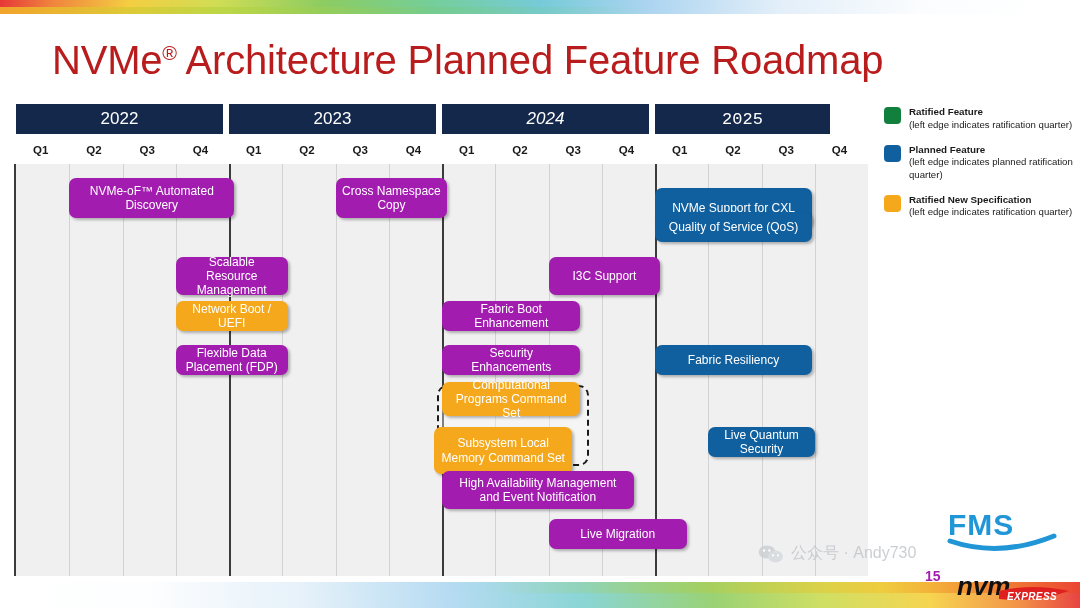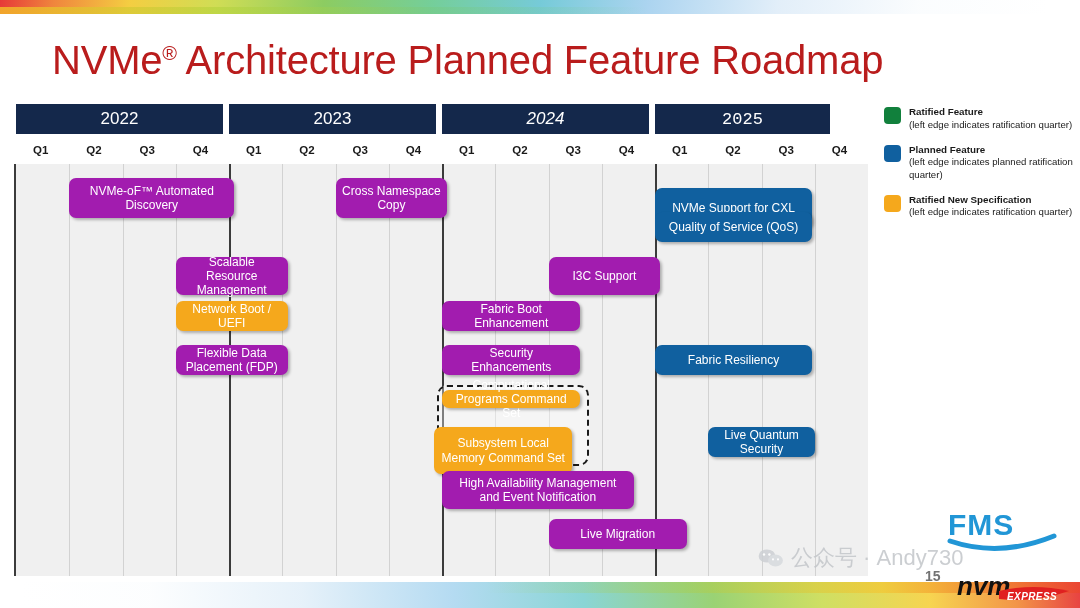--- a/index.html
+++ b/index.html
@@ -83,24 +83,24 @@
   .legend-item{display:flex;margin-bottom:13px;}
   .swatch{width:17px;height:17px;border-radius:4px;flex:0 0 17px;margin-right:8px;margin-top:1px;}
   .swatch.green{background:#11803c;}
   .swatch.blue{background:#10609f;}
   .swatch.orange{background:#f5a81c;}
   .legend-txt{font-size:9.6px;color:#1a1a1a;line-height:1.28;}
   .legend-title{font-weight:bold;display:block;font-size:9.8px;}
 
   
   .fms{position:absolute;right:18px;top:508px;width:120px;height:50px;}
-  .pagenum{position:absolute;left:925px;top:568px;font-size:14px;font-weight:bold;color:#737373;}
+  .pagenum{position:absolute;left:925px;top:568px;font-size:14px;font-weight:bold;color:#a21caf;}
   .nvm{position:absolute;left:955px;top:569px;width:118px;height:42px;}
   .watermark{position:absolute;left:758px;top:543px;display:flex;align-items:center;
-    font-size:22px;color:#c3c6ca;white-space:nowrap;opacity:.85;}
+    font-size:16px;color:#c3c6ca;white-space:nowrap;opacity:.85;}
   .wechat{width:26px;height:20px;margin-right:7px;flex:0 0 26px;}
 </style>
 </head>
 <body>
 
 <div class="strip strip-top"></div>
 <div class="strip strip-bot"></div>
 
 <div class="title">
   <span>NVMe</span><sup>®</sup><span> Architecture Planned Feature Roadmap</span>
@@ -152,21 +152,21 @@
       <div class="box green" style="left: 319.5px; top: 14px; width: 111.825px; height: 40px;">Cross Namespace Copy</div>
       <div class="box blue" style="left: 639px; top: 14px; width: 157.088px; height: 40px; margin-top: 10px;">NVMe Support for CXL</div>
       <div class="box blue" style="left: 639px; top: 48px; width: 157.088px; height: 30px;">Quality of Service (QoS)</div>
       <div class="box green" style="left: 159.75px; top: 93px; width: 111.825px; height: 38px;">Scalable Resource Management</div>
       <div class="box green" style="left: 532.5px; top: 93px; width: 111.825px; height: 38px;">I3C Support</div>
       <div class="box orange" style="left: 159.75px; top: 137px; width: 111.825px; height: 30px;">Network Boot / UEFI</div>
       <div class="box green" style="left: 426px; top: 137px; width: 138.45px; height: 30px;">Fabric Boot Enhancement</div>
       <div class="box green" style="left: 159.75px; top: 181px; width: 111.825px; height: 30px;">Flexible Data Placement (FDP)</div>
       <div class="box green" style="left: 426px; top: 181px; width: 138.45px; height: 30px;">Security Enhancements</div>
       <div class="box blue" style="left: 639px; top: 181px; width: 157.088px; height: 30px;">Fabric Resiliency</div>
-      <div class="box orange" style="left: 426px; top: 226px; width: 138.45px; height: 18px;">Computational Programs Command Set</div>
+      <div class="box orange" style="left: 426px; top: 218px; width: 138.45px; height: 34px;">Computational Programs Command Set</div>
       <div class="box orange" style="left: 418px; top: 263px; width: 138.45px; height: 47px;">Subsystem Local Memory Command Set</div>
       <div class="box blue" style="left: 692.25px; top: 263px; width: 106.5px; height: 30px;">Live Quantum Security</div>
       <div class="box green" style="left: 426px; top: 307px; width: 191.7px; height: 38px;">High Availability Management and Event Notification</div>
       <div class="box green" style="left: 532.5px; top: 355px; width: 138.45px; height: 30px;">Live Migration</div>
     </div>
 </div>
 
 <div class="legend" id="legend">
     <div class="legend-item">
       <div class="swatch green"></div>

